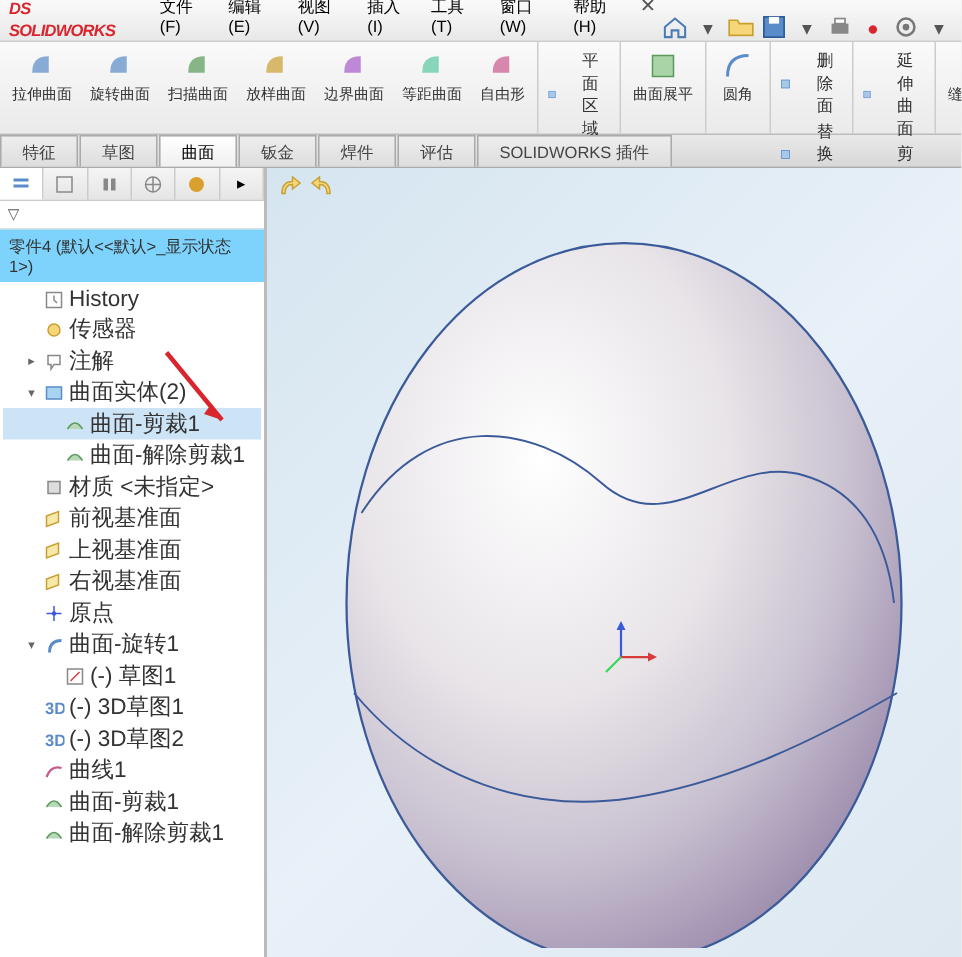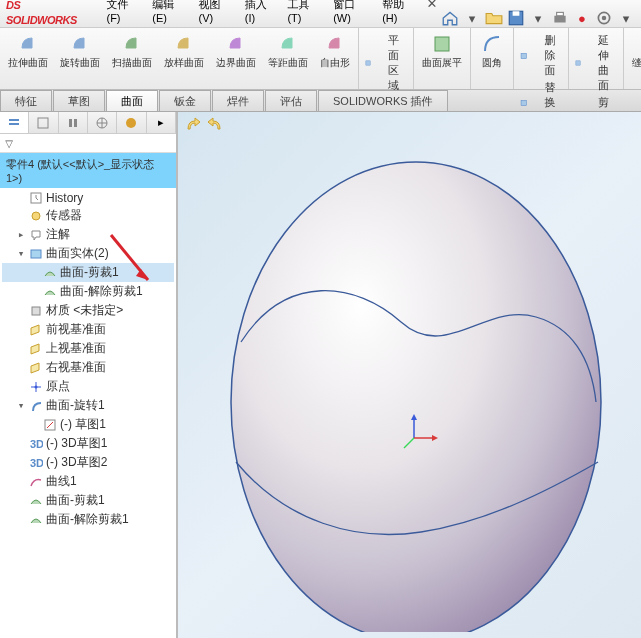--- a/index.html
+++ b/index.html
@@ -30,21 +30,21 @@
 .sidetab{flex:1;display:flex;align-items:center;justify-content:center;cursor:pointer;border-right:1px solid #ccc}
 .sidetab.active{background:#fff}
 .sidetab svg{width:14px;height:14px}
 .sidehead{padding:2px;border-bottom:1px solid #ddd;display:flex;gap:2px}
 .partname{padding:4px 6px;font-size:11px;color:#333;background:#7dd3fc}
 .tree{flex:1;overflow:auto;padding:2px}
 .treeitem{display:flex;align-items:center;padding:1px 2px;cursor:pointer;gap:3px}
 .treeitem.selected{background:#cde4f7}
 .ti-icon{width:14px;height:14px;flex-shrink:0}
 .ti-exp{width:10px;text-align:center;color:#666;flex-shrink:0;font-family:monospace}
-.ti-label{font-size:12px;color:#333;white-space:nowrap}
+.ti-label{font-size:15px;color:#333;white-space:nowrap}
 .indent1{padding-left:14px}
 .indent2{padding-left:28px}
 .viewport{flex:1;background:linear-gradient(135deg,#d5e5f0 0%,#e8f0f8 50%,#dde8f0 100%);position:relative}
 .vpicons{position:absolute;top:4px;left:6px;display:flex;gap:4px}
 .egg{position:absolute;left:48px;top:30px;width:380px;height:490px}
 .arrow{position:absolute;left:106px;top:230px;width:50px;height:60px;pointer-events:none}
 .arrow-line{stroke:#d9252e;stroke-width:3}
 .axis{position:absolute;left:222px;top:300px}
 svg{display:block}
 </style>

